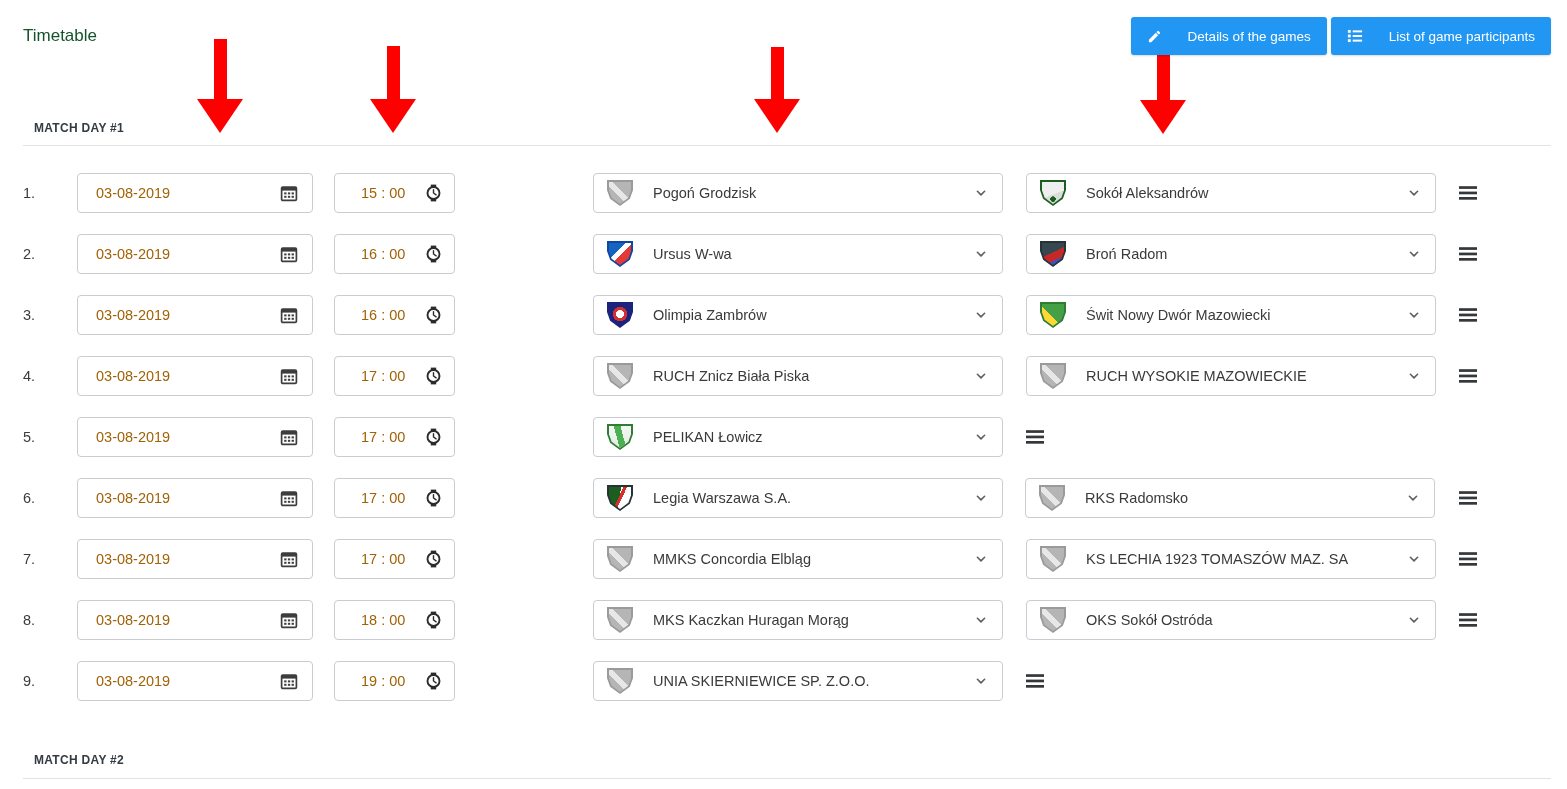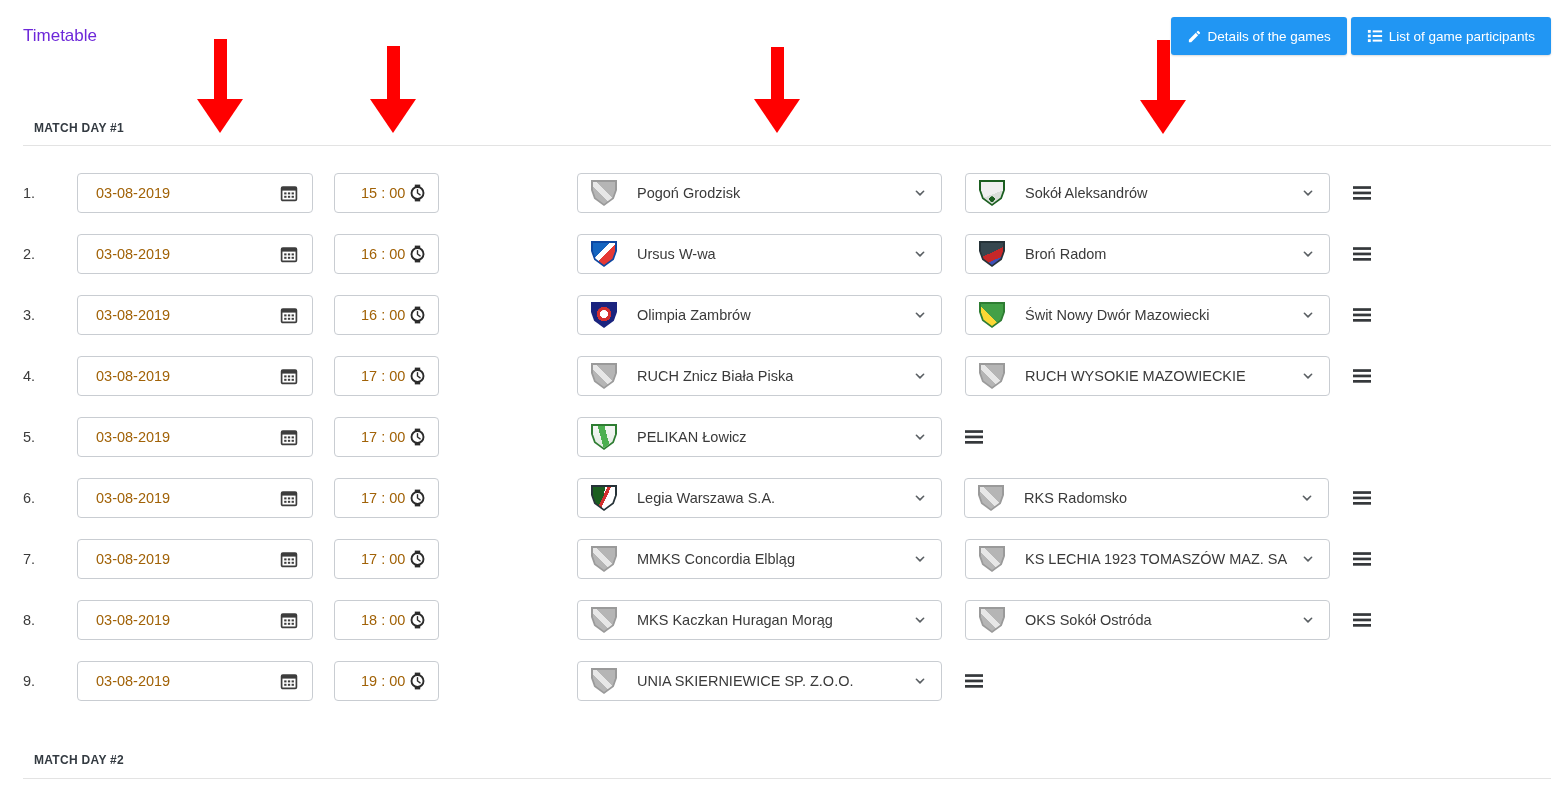--- a/index.html
+++ b/index.html
@@ -9,28 +9,28 @@
     background: #ffffff;
     color: #3a3a3a;
     position: relative;
     overflow: hidden;
   }
 
   
   .header { position: relative; height: 146px; }
   .page-title {
     position: absolute; left: 23px; top: 26px;
-    font-size: 17px; font-weight: 400; color: #6d28d9;
+    font-size: 17px; font-weight: 400; color: #14532d;
   }
   .toolbar {
     position: absolute; top: 17px; right: 16px;
     display: flex; gap: 4px; z-index: 5;
   }
   .btn {
-    display: flex; align-items: center; gap: 6px;
+    display: flex; align-items: center; gap: 26px;
     height: 38px; padding: 0 16px;
     background: #2196f3; color: #ffffff;
     border: none; border-radius: 3px;
     font-size: 13.5px; font-family: inherit;
     cursor: pointer; box-shadow: 0 1px 2px rgba(0,0,0,.15);
   }
   .section-label {
     position: absolute; left: 34px; bottom: 11px;
     font-size: 12px; font-weight: 700; letter-spacing: .3px; color: #333a41;
   }
@@ -60,23 +60,23 @@
     height: 40px; margin-bottom: 21px; padding-left: 23px;
   }
   .row-index { width: 54px; font-size: 14.5px; color: #3b3b3b; }
   .field {
     display: flex; align-items: center; height: 40px;
     border: 1px solid #c9cdd2; border-radius: 4px; background: #fff;
   }
   .field-text { font-size: 14.5px; color: #a16207; white-space: nowrap; }
   .date-field { width: 236px; padding: 0 14px 0 18px; margin-right: 21px; }
   .date-field .field-text { flex: 1; }
-  .time-field { width: 105px; padding: 0 12px 0 26px; margin-right: 138px; }
+  .time-field { width: 121px; padding: 0 12px 0 26px; margin-right: 138px; }
   .time-field .field-text { flex: 1; }
-  .team-field { width: 365px; padding: 0 14px 0 13px; }
+  .team-field { width: 410px; padding: 0 14px 0 13px; }
   .team-field.home { margin-right: 23px; }
   .team-field.away { margin-right: 22px; }
   .team-name { flex: 1; font-size: 14.5px; color: #3a3a3a; margin-left: 20px; white-space: nowrap; overflow: hidden; }
   .icon, .chevron { display: flex; align-items: center; }
   .drag { display: flex; align-items: center; cursor: grab; }
 
   
   .crest {
     width: 26px; height: 26px; position: relative; flex: none;
     clip-path: polygon(0% 0%, 100% 0%, 100% 38%, 88% 72%, 50% 100%, 12% 72%, 0% 38%);

